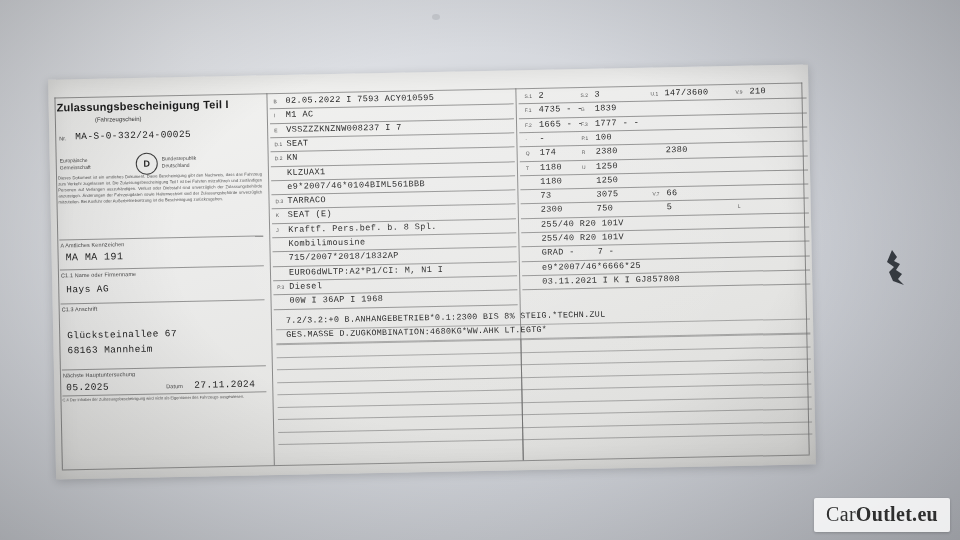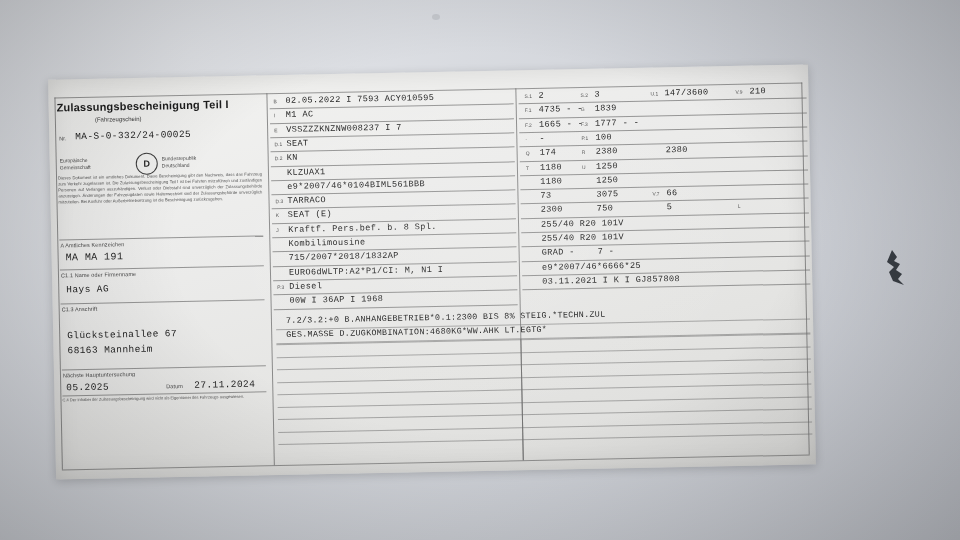--- a/index.html
+++ b/index.html
@@ -376,13 +376,16 @@
 
   <svg class="blob" style="left:880px;top:248px;" width="34" height="40" viewBox="0 0 34 40">
     <path d="M12 2 L17 9 L14 13 L20 16 L16 22 L22 26 L18 31 L24 37 L13 33 L9 24 L14 19 L7 14 Z" fill="#20242b" opacity="0.85"></path>
   </svg>
   <svg class="blob" style="left:430px;top:12px;" width="12" height="10" viewBox="0 0 12 10">
     <ellipse cx="6" cy="5" rx="4" ry="3" fill="#b9bcc2" opacity="0.6"></ellipse>
   </svg>
 
   <div id="vignette"></div>
 
+  <div id="wm">
+    <span>Car</span><b>Outlet.eu</b>
+  </div>
 </div>
 
 </body></html>

